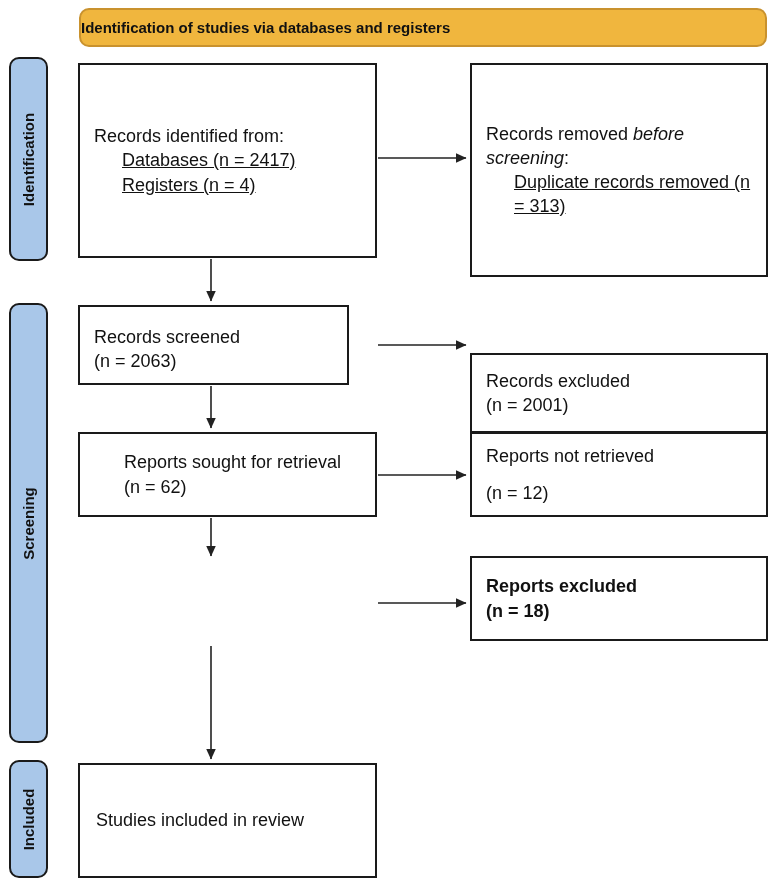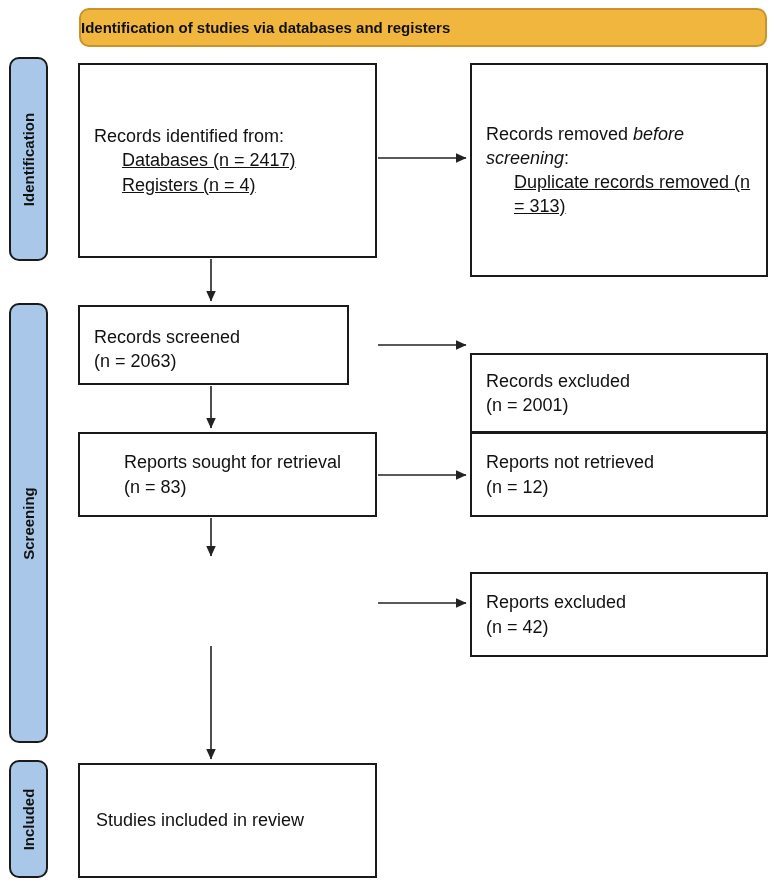--- a/index.html
+++ b/index.html
@@ -38,23 +38,23 @@
     font-size:18px; line-height:1.34;
   }
   .fbox p { margin:0; }
   .indent { padding-left:28px;text-decoration:underline; }
   .title-wrap { max-width:212px; }
   .box-records-identified   { left:78px;  top:63px;  width:299px; height:195px; }
   .box-records-removed      { left:470px; top:63px;  width:298px; height:214px; }
   .box-records-screened     { left:78px;  top:305px; width:271px; height:80px;justify-content:flex-end; }
   .box-records-excluded     { left:470px; top:305px; width:298px; height:80px;margin-top:48px; }
   .box-reports-sought       { left:78px;  top:432px; width:299px; height:85px;padding-left:44px; }
-  .box-reports-not-retrieved{ left:470px; top:432px; width:298px; height:85px; }
+  .box-reports-not-retrieved{ left:470px; top:432px; width:298px; height:85px;justify-content:space-between; }
   .box-reports-assessed     { left:78px;  top:560px; width:299px; height:85px; }
-  .box-reports-excluded     { left:470px; top:572px; width:298px; height:85px; }
+  .box-reports-excluded     { left:470px; top:556px; width:298px; height:85px;font-weight:bold; }
   .box-studies-included     { left:78px;  top:763px; width:299px; height:115px;padding-left:16px; }
   .em { font-style:italic; }
   .arrows { position:absolute; left:0; top:0; width:775px; height:890px; pointer-events:none; }
   .arrow-line { stroke:var(--arrow-color,#2e2e2e); stroke-width:1.6; }
   .arrow-head { fill:var(--arrow-color,#111); }
 </style>
 </head>
 <body>
 
 <div class="canvas">
@@ -89,32 +89,32 @@
     <p>(n = 2063)</p>
   </div>
 
   <div class="fbox box-records-excluded">
     <p>Records excluded</p>
     <p>(n = 2001)</p>
   </div>
 
   <div class="fbox box-reports-sought">
     <p>Reports sought for retrieval</p>
-    <p>(n = 83)</p>
+    <p>(n = 62)</p>
   </div>
 
   <div class="fbox box-reports-not-retrieved">
     <p>Reports not retrieved</p>
     <p>(n = 12)</p>
   </div>
 
 
   <div class="fbox box-reports-excluded">
     <p>Reports excluded</p>
-    <p>(n = 42)</p>
+    <p>(n = 18)</p>
   </div>
 
   <div class="fbox box-studies-included">
     <p>Studies included in review</p>
   </div>
 
   <svg class="arrows" viewBox="0 0 775 890" xmlns="http://www.w3.org/2000/svg">
     <defs>
       <marker id="head" markerUnits="userSpaceOnUse" markerWidth="12" markerHeight="12" refX="10.5" refY="5" orient="auto">
         <path class="arrow-head" d="M0,0 L11,5 L0,10 Z"></path>

